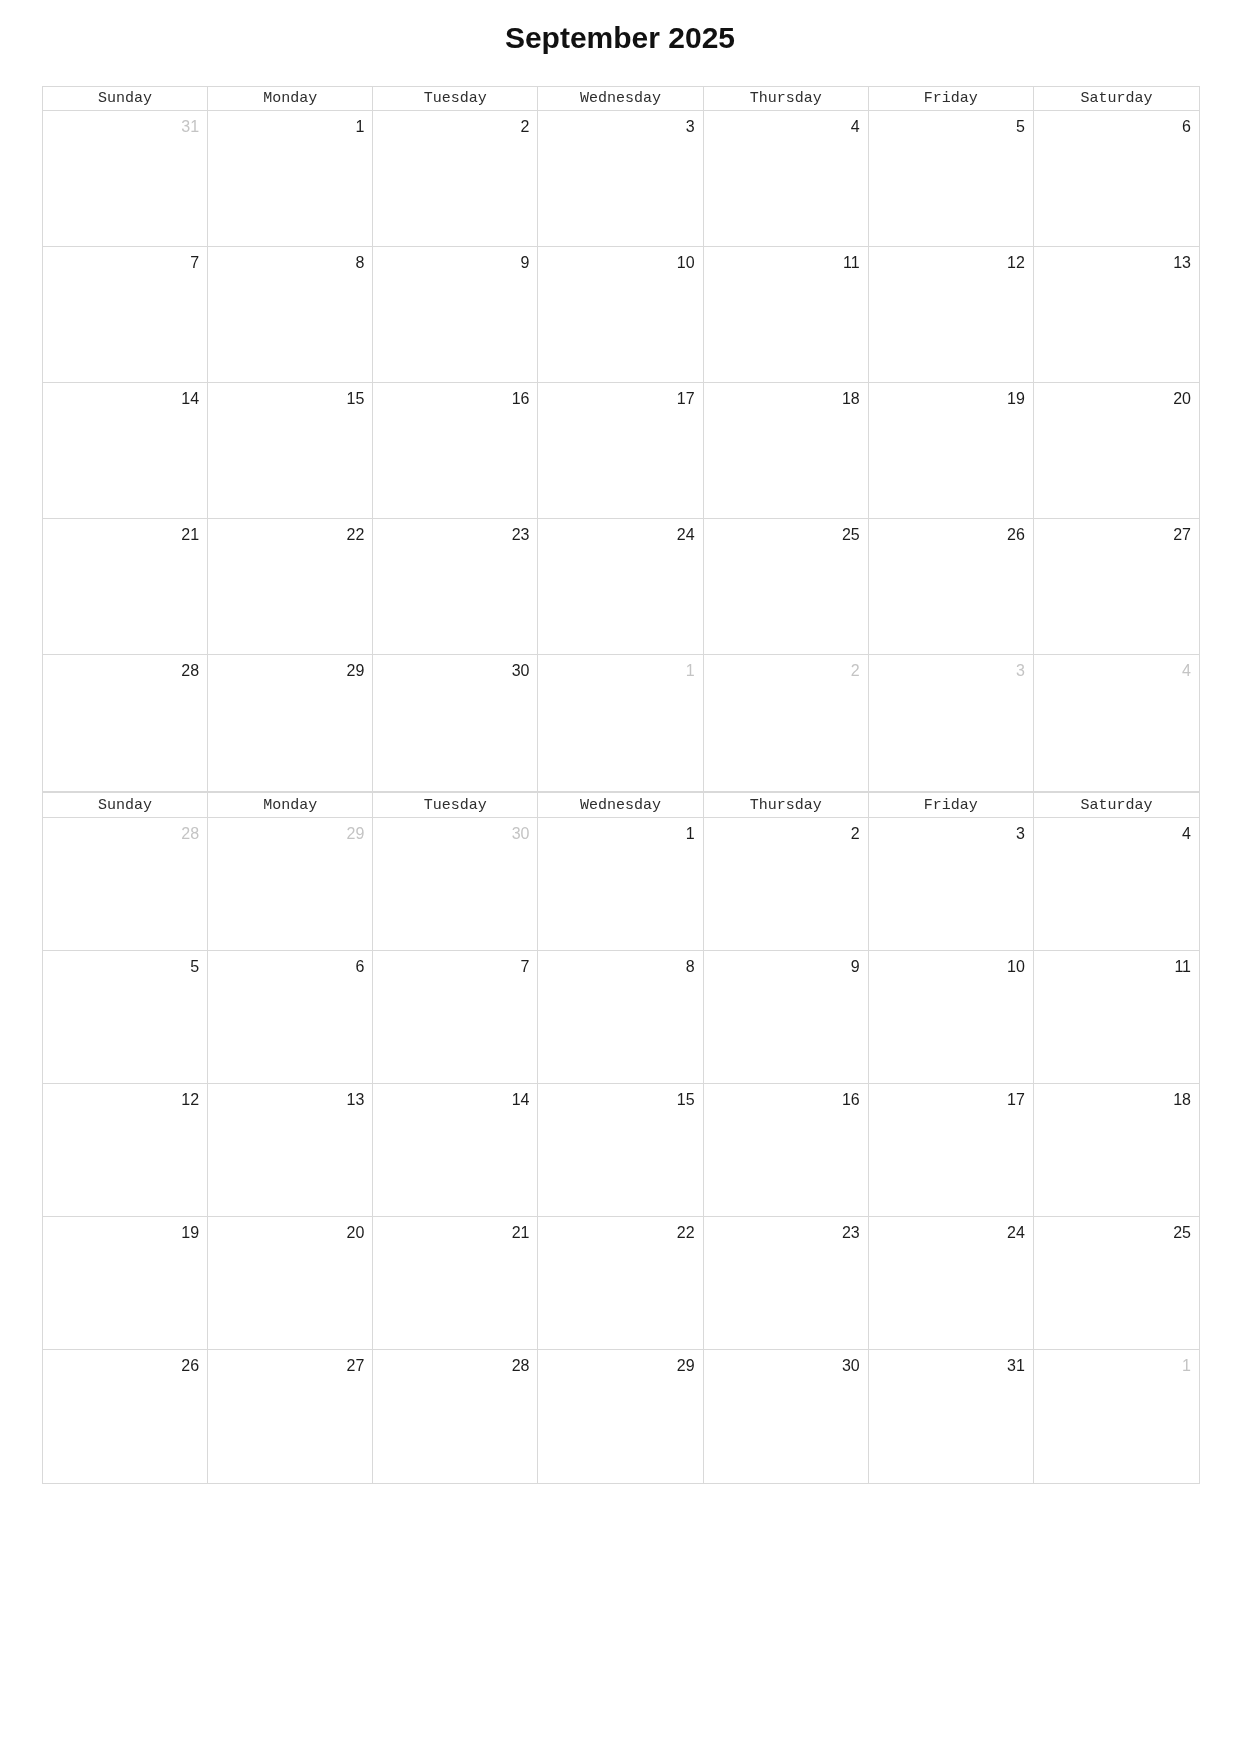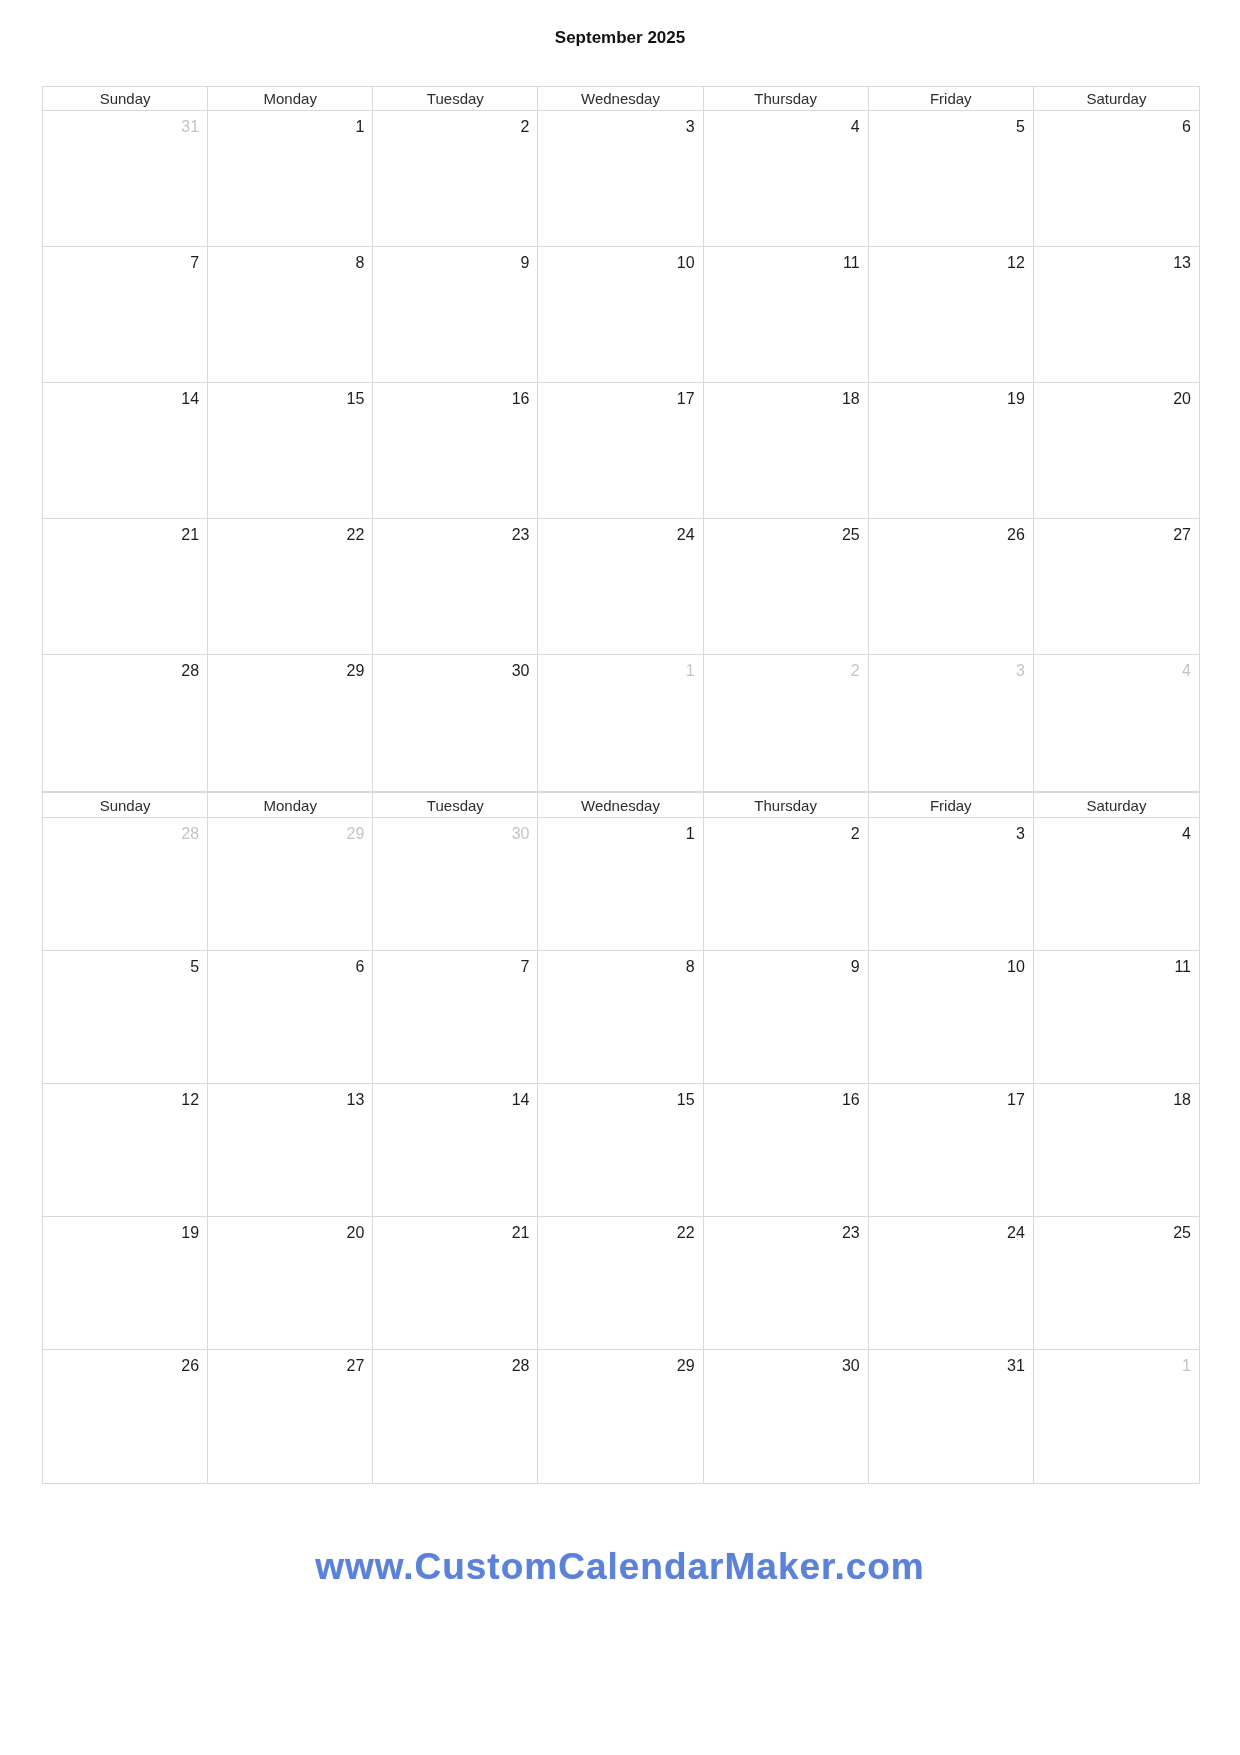--- a/index.html
+++ b/index.html
@@ -13,21 +13,21 @@
   *{margin:0;padding:0;box-sizing:border-box;}
   html,body{background:#ffffff;}
   body{
     width:1240px;height:1755px;
     font-family:"Liberation Sans", sans-serif;
     position:relative;
   }
   .page{padding-top:24px;}
   .month-title{
     text-align:center;
-    font-size:17px;
+    font-size:30px;
     font-weight:bold;
     color:var(--title-text);
     line-height:28px;
   }
   .month-title.first{margin-bottom:34px;}
   .month-title.second{margin-top:32px;margin-bottom:15px;}
   .cal-grid{
     margin-left:42px;
     width:1158px;
     display:grid;
@@ -36,20 +36,21 @@
     background:#ffffff;
   }
   .head-cell{
     height:24px;
     line-height:24px;
     text-align:center;
     font-size:15px;
     color:var(--header-text);
     border-right:1px solid var(--border);
     border-bottom:1px solid var(--border);
+    font-family:Liberation Mono, monospace;
   }
   .cal-grid.october .head-cell{height:25px;line-height:25px;}
   .head-cell:nth-child(7n){border-right:none;}
   .day-cell{
     height:136px;
     border-right:1px solid var(--border);
     border-bottom:1px solid var(--border);
     text-align:right;
     padding:7px 8px 0 0;
   }
@@ -164,15 +165,14 @@
         <div class="day-cell"><span class="day-number">26</span></div>
         <div class="day-cell"><span class="day-number">27</span></div>
         <div class="day-cell"><span class="day-number">28</span></div>
         <div class="day-cell"><span class="day-number">29</span></div>
         <div class="day-cell"><span class="day-number">30</span></div>
         <div class="day-cell"><span class="day-number">31</span></div>
         <div class="day-cell outside"><span class="day-number">1</span></div>
       </div>
   </section>
 
-  <div class="watermark">www.CustomCalendarMaker.com</div>
 
 </div>
 
 </body></html>

